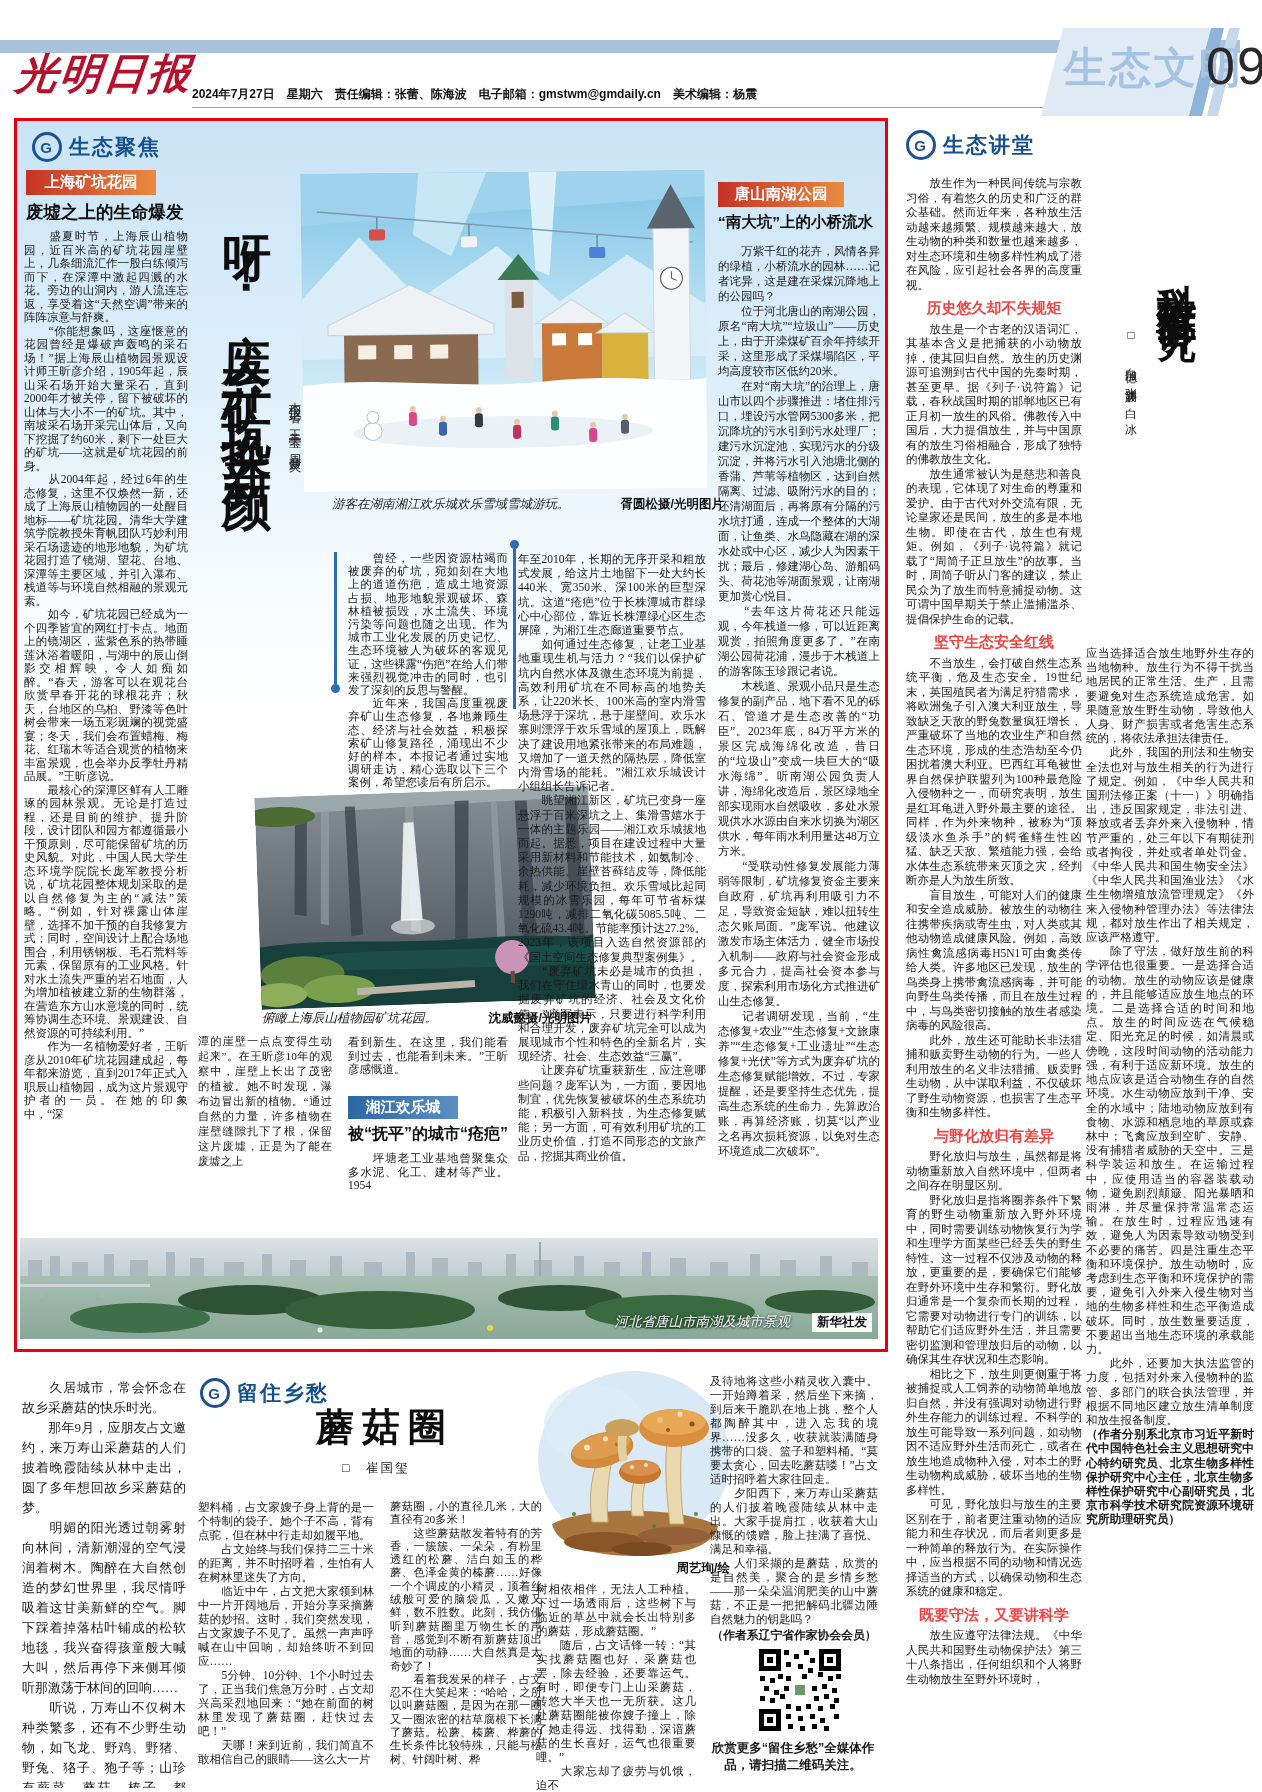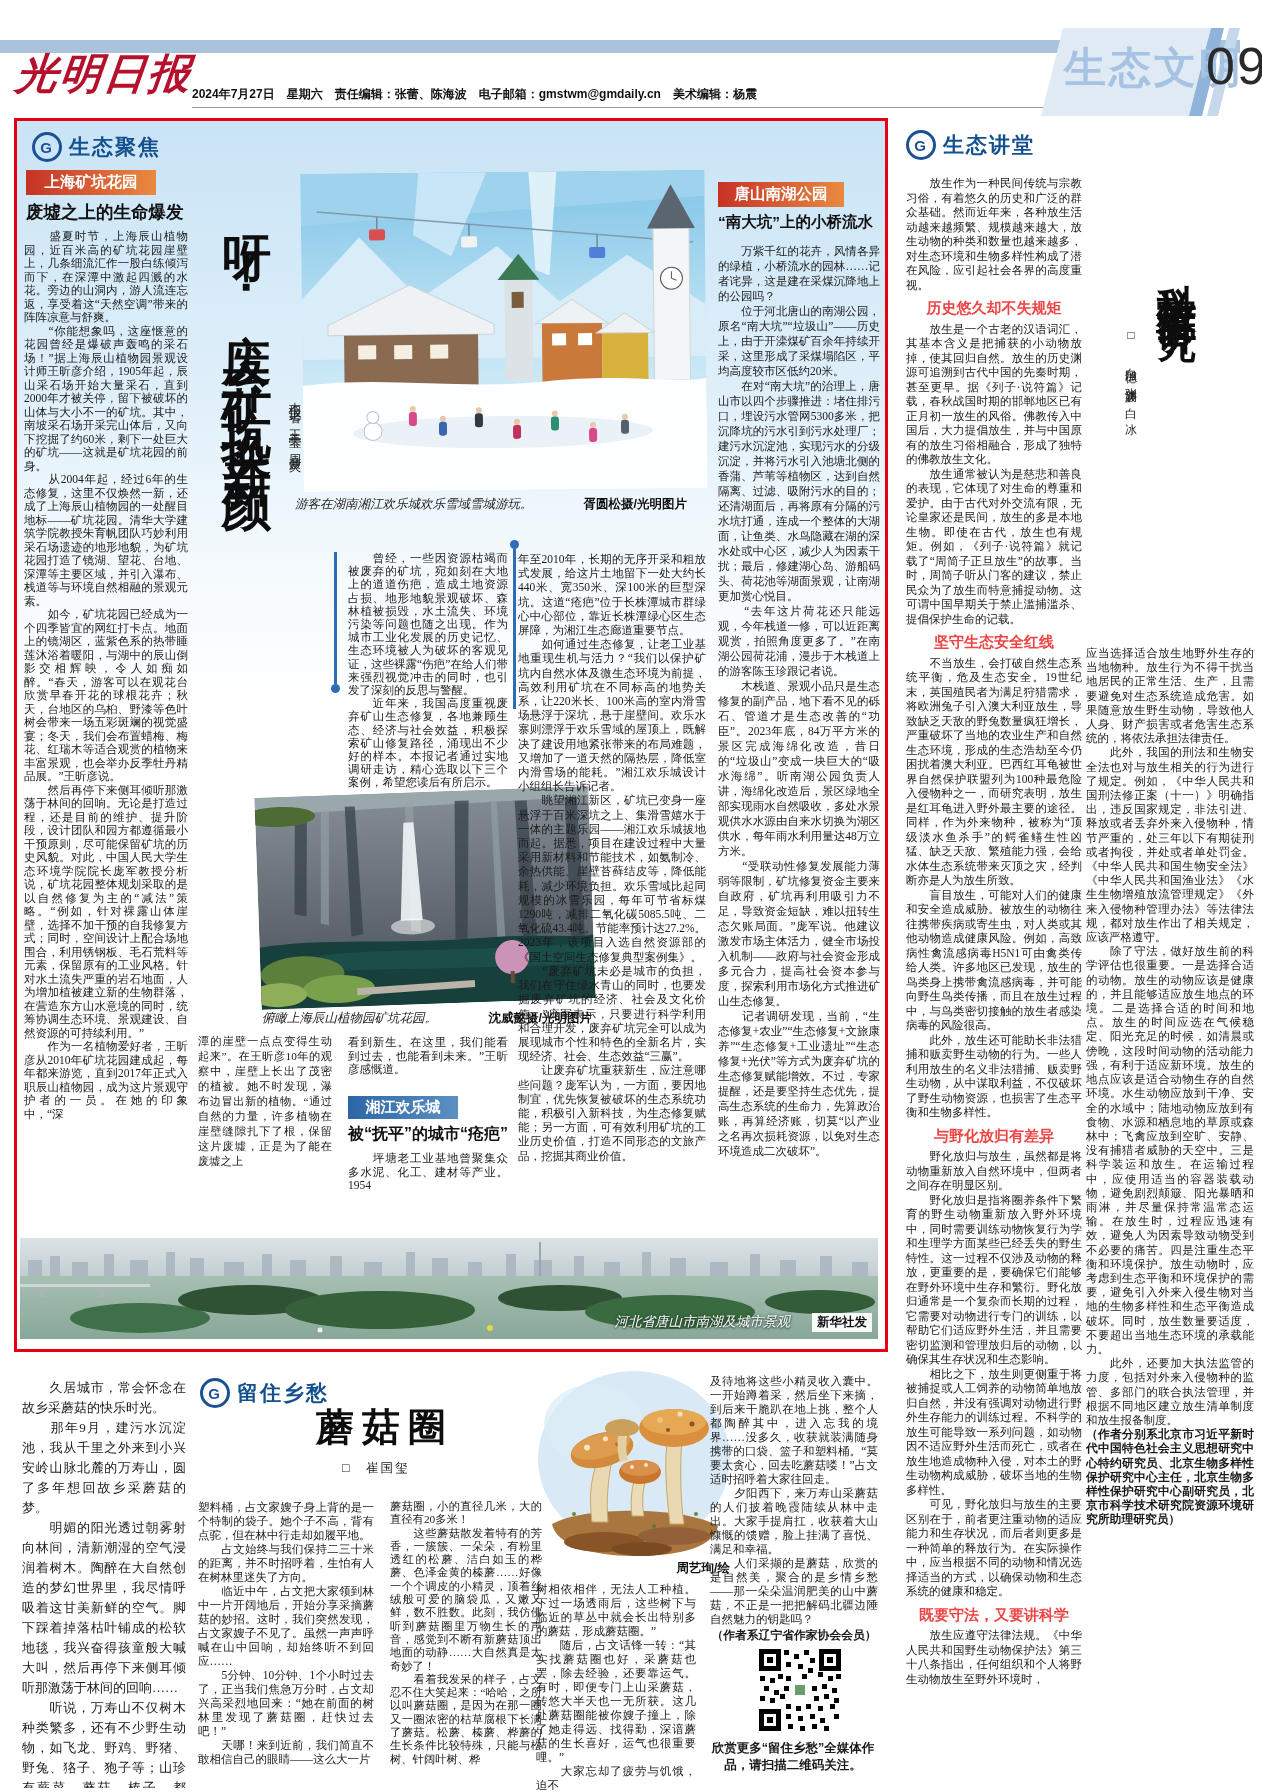--- a/index.html
+++ b/index.html
@@ -76,21 +76,21 @@
     <span>生态聚焦</span>
   </div>
 
   <div class="abs label-chip chip-red" style="left:26px;top:170px;width:130px;height:25px;font-size:15.5px;">上海矿坑花园</div>
   <div class="abs subtitle" style="left:26px;top:200px;font-size:17.5px;">废墟之上的生命爆发</div>
   <div class="abs bodycol" style="left:24px;top:230px;width:164px;height:1002px;font-size:11.5px;line-height:13.5px;overflow:hidden;">
       <p class="para">　　盛夏时节，上海辰山植物园，近百米高的矿坑花园崖壁上，几条细流汇作一股白练倾泻而下，在深潭中激起四溅的水花。旁边的山洞内，游人流连忘返，享受着这“天然空调”带来的阵阵凉意与舒爽。</p>
       <p class="para">　　“你能想象吗，这座惬意的花园曾经是爆破声轰鸣的采石场！”据上海辰山植物园景观设计师王昕彦介绍，1905年起，辰山采石场开始大量采石，直到2000年才被关停，留下被破坏的山体与大小不一的矿坑。其中，南坡采石场开采完山体后，又向下挖掘了约60米，剩下一处巨大的矿坑——这就是矿坑花园的前身。</p>
       <p class="para">　　从2004年起，经过6年的生态修复，这里不仅焕然一新，还成了上海辰山植物园的一处醒目地标——矿坑花园。清华大学建筑学院教授朱育帆团队巧妙利用采石场遗迹的地形地貌，为矿坑花园打造了镜湖、望花、台地、深潭等主要区域，并引入瀑布、栈道等与环境自然相融的景观元素。</p>
       <p class="para">　　如今，矿坑花园已经成为一个四季皆宜的网红打卡点。地面上的镜湖区，蓝紫色系的热带睡莲沐浴着暖阳，与湖中的辰山倒影交相辉映，令人如痴如醉。“春天，游客可以在观花台欣赏早春开花的球根花卉；秋天，台地区的乌桕、野漆等色叶树会带来一场五彩斑斓的视觉盛宴；冬天，我们会布置蜡梅、梅花、红瑞木等适合观赏的植物来丰富景观，也会举办反季牡丹精品展。”王昕彦说。</p>
-      <p class="para">　　然后再停下来侧耳倾听那激荡于林间的回响。无论是打造过程，还是目前的维护、提升阶段，设计团队和园方都遵循最小干预原则，尽可能保留矿坑的历史风貌。对此，中国人民大学生态环境学院院长庞军教授分析说，矿坑花园整体规划采取的是以自然修复为主的“减法”策略。“例如，针对裸露山体崖壁，选择不加干预的自我修复方式；同时，空间设计上配合场地围合，利用锈钢板、毛石荒料等元素，保留原有的工业风格。针对水土流失严重的岩石地面，人为增加植被建立新的生物群落，在营造东方山水意境的同时，统筹协调生态环境、景观建设、自然资源的可持续利用。”</p>
+      <p class="para">　　最核心的深潭区鲜有人工雕琢的园林景观。无论是打造过程，还是目前的维护、提升阶段，设计团队和园方都遵循最小干预原则，尽可能保留矿坑的历史风貌。对此，中国人民大学生态环境学院院长庞军教授分析说，矿坑花园整体规划采取的是以自然修复为主的“减法”策略。“例如，针对裸露山体崖壁，选择不加干预的自我修复方式；同时，空间设计上配合场地围合，利用锈钢板、毛石荒料等元素，保留原有的工业风格。针对水土流失严重的岩石地面，人为增加植被建立新的生物群落，在营造东方山水意境的同时，统筹协调生态环境、景观建设、自然资源的可持续利用。”</p>
       <p class="para">　　作为一名植物爱好者，王昕彦从2010年矿坑花园建成起，每年都来游览，直到2017年正式入职辰山植物园，成为这片景观守护者的一员。在她的印象中，“深</p>
     </div>
 
   <div class="abs vert headline" style="left:214px;top:196px;height:800px;">呀！废弃矿坑换新颜</div>
   <div class="abs vert byline" style="left:286px;top:392px;height:260px;">本报记者　王美莹　周梦爽</div>
   <div class="abs bodycol" style="left:198px;top:1034px;width:134px;height:196px;font-size:11.3px;line-height:15px;overflow:hidden;">
     <p class="para">潭的崖壁一点点变得生动起来”。在王昕彦10年的观察中，崖壁上长出了茂密的植被。她不时发现，瀑布边冒出新的植物。“通过自然的力量，许多植物在崖壁缝隙扎下了根，保留这片废墟，正是为了能在废墟之上</p>
   </div>
 
   <div class="abs photo" style="left:302px;top:172px;width:404px;height:318px;transform:rotate(-0.6deg);">
@@ -156,21 +156,21 @@
           <rect x="210" y="253" width="8" height="14" rx="3" fill="#c2305f"></rect>
         <circle cx="252" cy="242" r="3" fill="#e8c8a8"></circle>
           <rect x="248" y="245" width="8" height="14" rx="3" fill="#2c8f6f"></rect>
         <circle cx="290" cy="254" r="3" fill="#e8c8a8"></circle>
           <rect x="286" y="257" width="8" height="14" rx="3" fill="#d9488a"></rect>
         <circle cx="322" cy="246" r="3" fill="#e8c8a8"></circle>
           <rect x="318" y="249" width="8" height="14" rx="3" fill="#55606c"></rect>
       </g>
     </svg>
   </div>
-  <div class="abs caption-row" style="left:295px;top:496px;width:392px;">
+  <div class="abs caption-row" style="left:332px;top:496px;width:392px;">
     <span class="cap-text">游客在湖南湘江欢乐城欢乐雪域雪城游玩。</span>
     <span class="cap-credit">胥圆松摄/光明图片</span>
   </div>
 
   <div class="abs rail" style="left:334px;top:552px;height:132px;"></div>
   <div class="abs rail-dot" style="left:331px;top:684px;"></div>
   <div class="abs rail-dot" style="left:510px;top:540px;"></div>
   <div class="abs rail" style="left:513px;top:549px;height:160px;"></div>
   <div class="abs bodycol" style="left:348px;top:552px;width:160px;height:236px;font-size:11.5px;line-height:13.2px;overflow:hidden;">
       <p class="para">　　曾经，一些因资源枯竭而被废弃的矿坑，宛如刻在大地上的道道伤疤，造成土地资源占损、地形地貌景观破坏、森林植被损毁，水土流失、环境污染等问题也随之出现。作为城市工业化发展的历史记忆、生态环境被人为破坏的客观见证，这些裸露“伤疤”在给人们带来强烈视觉冲击的同时，也引发了深刻的反思与警醒。</p>
@@ -332,21 +332,21 @@
         <p class="para">应当选择适合放生地野外生存的当地物种。放生行为不得干扰当地居民的正常生活、生产，且需要避免对生态系统造成危害。如果随意放生野生动物，导致他人人身、财产损害或者危害生态系统的，将依法承担法律责任。</p>
         <p class="para">　　此外，我国的刑法和生物安全法也对与放生相关的行为进行了规定。例如，《中华人民共和国刑法修正案（十一）》明确指出，违反国家规定，非法引进、释放或者丢弃外来入侵物种，情节严重的，处三年以下有期徒刑或者拘役，并处或者单处罚金。《中华人民共和国生物安全法》《中华人民共和国渔业法》《水生生物增殖放流管理规定》《外来入侵物种管理办法》等法律法规，都对放生作出了相关规定，应该严格遵守。</p>
         <p class="para">　　除了守法，做好放生前的科学评估也很重要。一是选择合适的动物。放生的动物应该是健康的，并且能够适应放生地点的环境。二是选择合适的时间和地点。放生的时间应选在气候稳定、阳光充足的时候，如清晨或傍晚，这段时间动物的活动能力强，有利于适应新环境。放生的地点应该是适合动物生存的自然环境。水生动物应放到干净、安全的水域中；陆地动物应放到有食物、水源和栖息地的草原或森林中；飞禽应放到空旷、安静、没有捕猎者威胁的天空中。三是科学装运和放生。在运输过程中，应使用适当的容器装载动物，避免剧烈颠簸、阳光暴晒和雨淋，并尽量保持常温常态运输。在放生时，过程应迅速有效，避免人为因素导致动物受到不必要的痛苦。四是注重生态平衡和环境保护。放生动物时，应考虑到生态平衡和环境保护的需要，避免引入外来入侵生物对当地的生物多样性和生态平衡造成破坏。同时，放生数量要适度，不要超出当地生态环境的承载能力。</p>
         <p class="para">　　此外，还要加大执法监管的力度，包括对外来入侵物种的监管、多部门的联合执法管理，并根据不同地区建立放生清单制度和放生报备制度。</p>
       </div>
     <p class="note" style="font-size:11.8px;line-height:14.2px;margin:0;">（作者分别系北京市习近平新时代中国特色社会主义思想研究中心特约研究员、北京生物多样性保护研究中心主任，北京生物多样性保护研究中心副研究员，北京市科学技术研究院资源环境研究所助理研究员）</p>
   </div>
 
   <div class="abs bodycol" style="left:22px;top:1378px;width:164px;height:410px;font-size:13px;line-height:20px;overflow:hidden;">
       <p class="para">　　久居城市，常会怀念在故乡采蘑菇的快乐时光。</p>
-      <p class="para">　　那年9月，建污水沉淀池，我从千里之外来到小兴安岭山脉北麓的万寿山，圆了多年想回故乡采蘑菇的梦。</p>
+      <p class="para">　　那年9月，应朋友占文邀约，来万寿山采蘑菇的人们披着晚霞陆续从林中走出，圆了多年想回故乡采蘑菇的梦。</p>
       <p class="para">　　明媚的阳光透过朝雾射向林间，清新潮湿的空气浸润着树木。陶醉在大自然创造的梦幻世界里，我尽情呼吸着这甘美新鲜的空气。脚下踩着掉落枯叶铺成的松软地毯，我兴奋得孩童般大喊大叫，然后再停下来侧耳倾听那激荡于林间的回响……</p>
       <p class="para">　　听说，万寿山不仅树木种类繁多，还有不少野生动物，如飞龙、野鸡、野猪、野兔、狢子、狍子等；山珍有蕨菜、蘑菇、榛子、都柿、黄花菜等，药用植物有生麻、黄芪、五味子等。“昨晚咱们吃的‘小鸡炖蘑菇’，就是在这儿采摘的榛蘑，山上特别多。”占文说。</p>
       <p class="para">　　平路好走，山路难行。林子里到处是草丛、灌木，还有倒下的树干。前进时，要不时把挡住去路的树枝踩倒，才能顺利通过。</p>
       <p class="para">　　我们有人拎着篮子，有人拎着</p>
     </div>
   <div class="abs logo-row" style="left:200px;top:1378px;">
     <span class="glogo">G</span>
     <span>留住乡愁</span>
   </div>
   <div class="abs nos-title" style="left:316px;top:1402px;">蘑菇圈</div>

